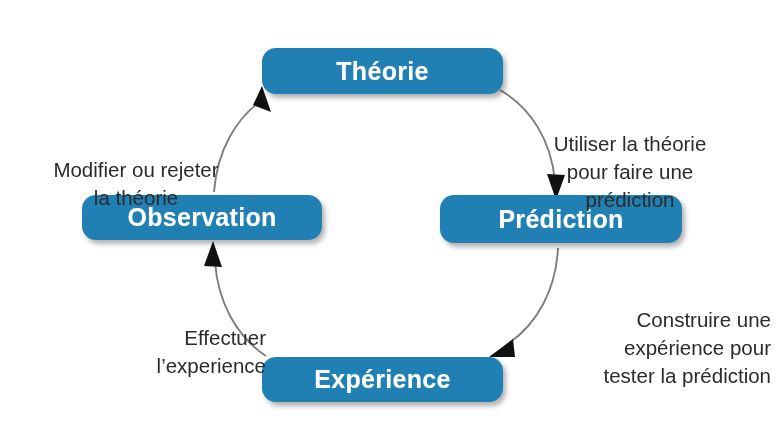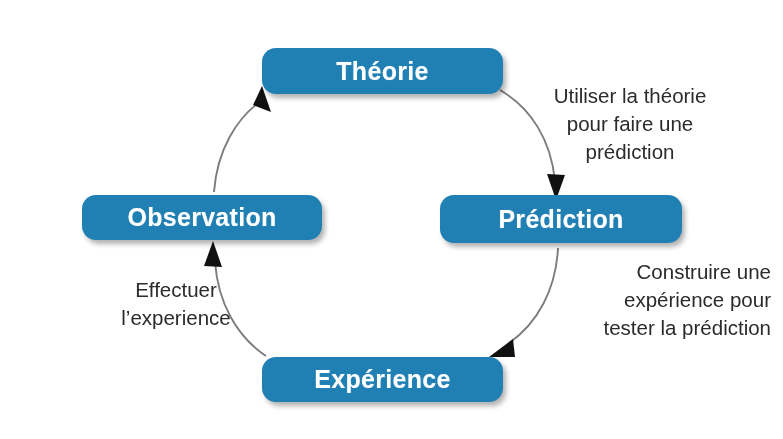--- a/index.html
+++ b/index.html
@@ -42,25 +42,26 @@
   #node-experience  { left: 262px; top: 357px; width: 241px; height: 45px; align-items: center; }
 
   .edge-label {
     position: absolute;
     color: #2b2b2b;
     font-size: 20.5px;
     line-height: 28px;
     font-family: "Liberation Sans", sans-serif;
     white-space: pre;
     text-align: center;
+    margin-top: 48px;
   }
   #label-theory-to-prediction  { left: 516px; top: 82px;  width: 228px; text-align: center; }
   #label-prediction-to-exp     { left: 536px; top: 258px; width: 235px; text-align: right; }
   #label-observation-to-theory { left: 22px;  top: 108px; width: 228px; text-align: center; }
-  #label-experience-to-obs     { left: 86px;  top: 276px; width: 180px; text-align: center; }
+  #label-experience-to-obs     { left: 86px;  top: 276px; width: 180px; text-align: right; }
 
   .arc { fill: none; stroke: #7d7d7d; stroke-width: 1.9px; }
   .arrowhead { fill: #111111; }
 </style>
 </head>
 <body>
 
 <div id="diagram">
 
   <svg id="arcs" width="783" height="439" viewBox="0 0 783 439" style="position:absolute;left:0;top:0;">
@@ -106,14 +107,16 @@
 pour faire une
 prédiction</div>
 
   <div class="edge-label" id="label-prediction-to-exp">Construire une
 expérience pour
 tester la prédiction</div>
 
   <div class="edge-label" id="label-experience-to-obs">Effectuer
 l’experience</div>
 
+  <div class="edge-label" id="label-observation-to-theory">Modifier ou rejeter
+la théorie</div>
 
 </div>
 
 </body></html>

